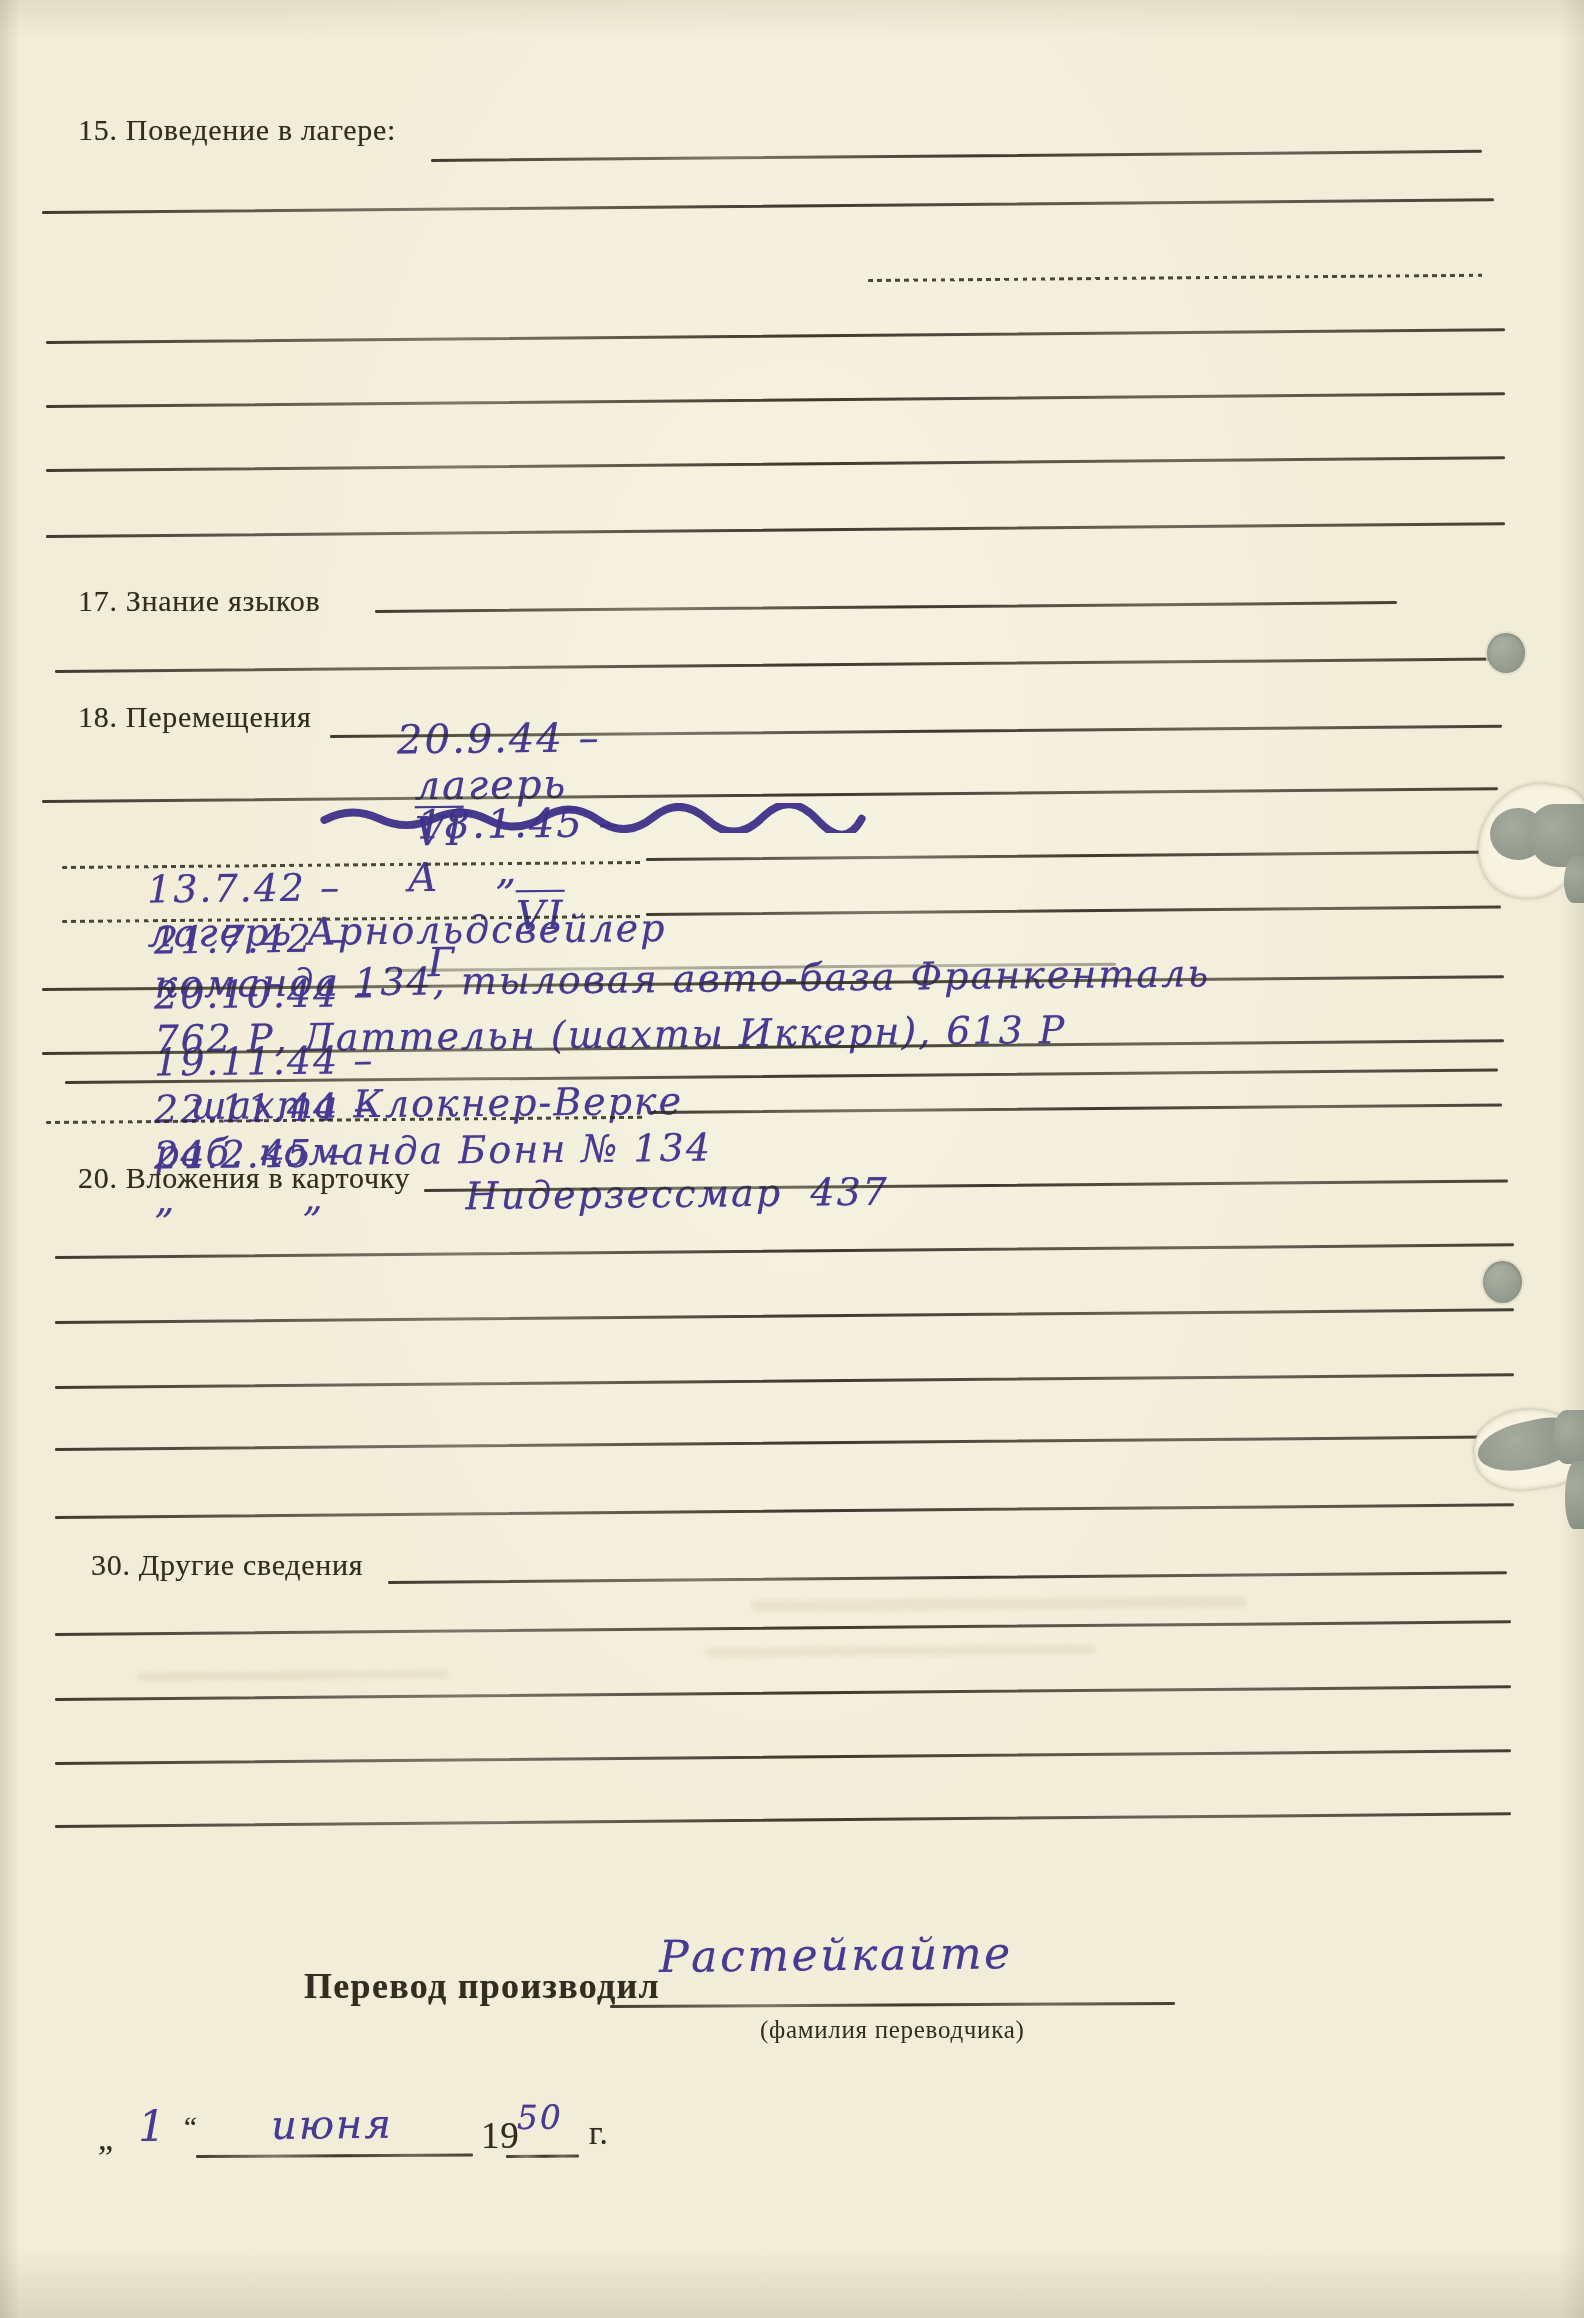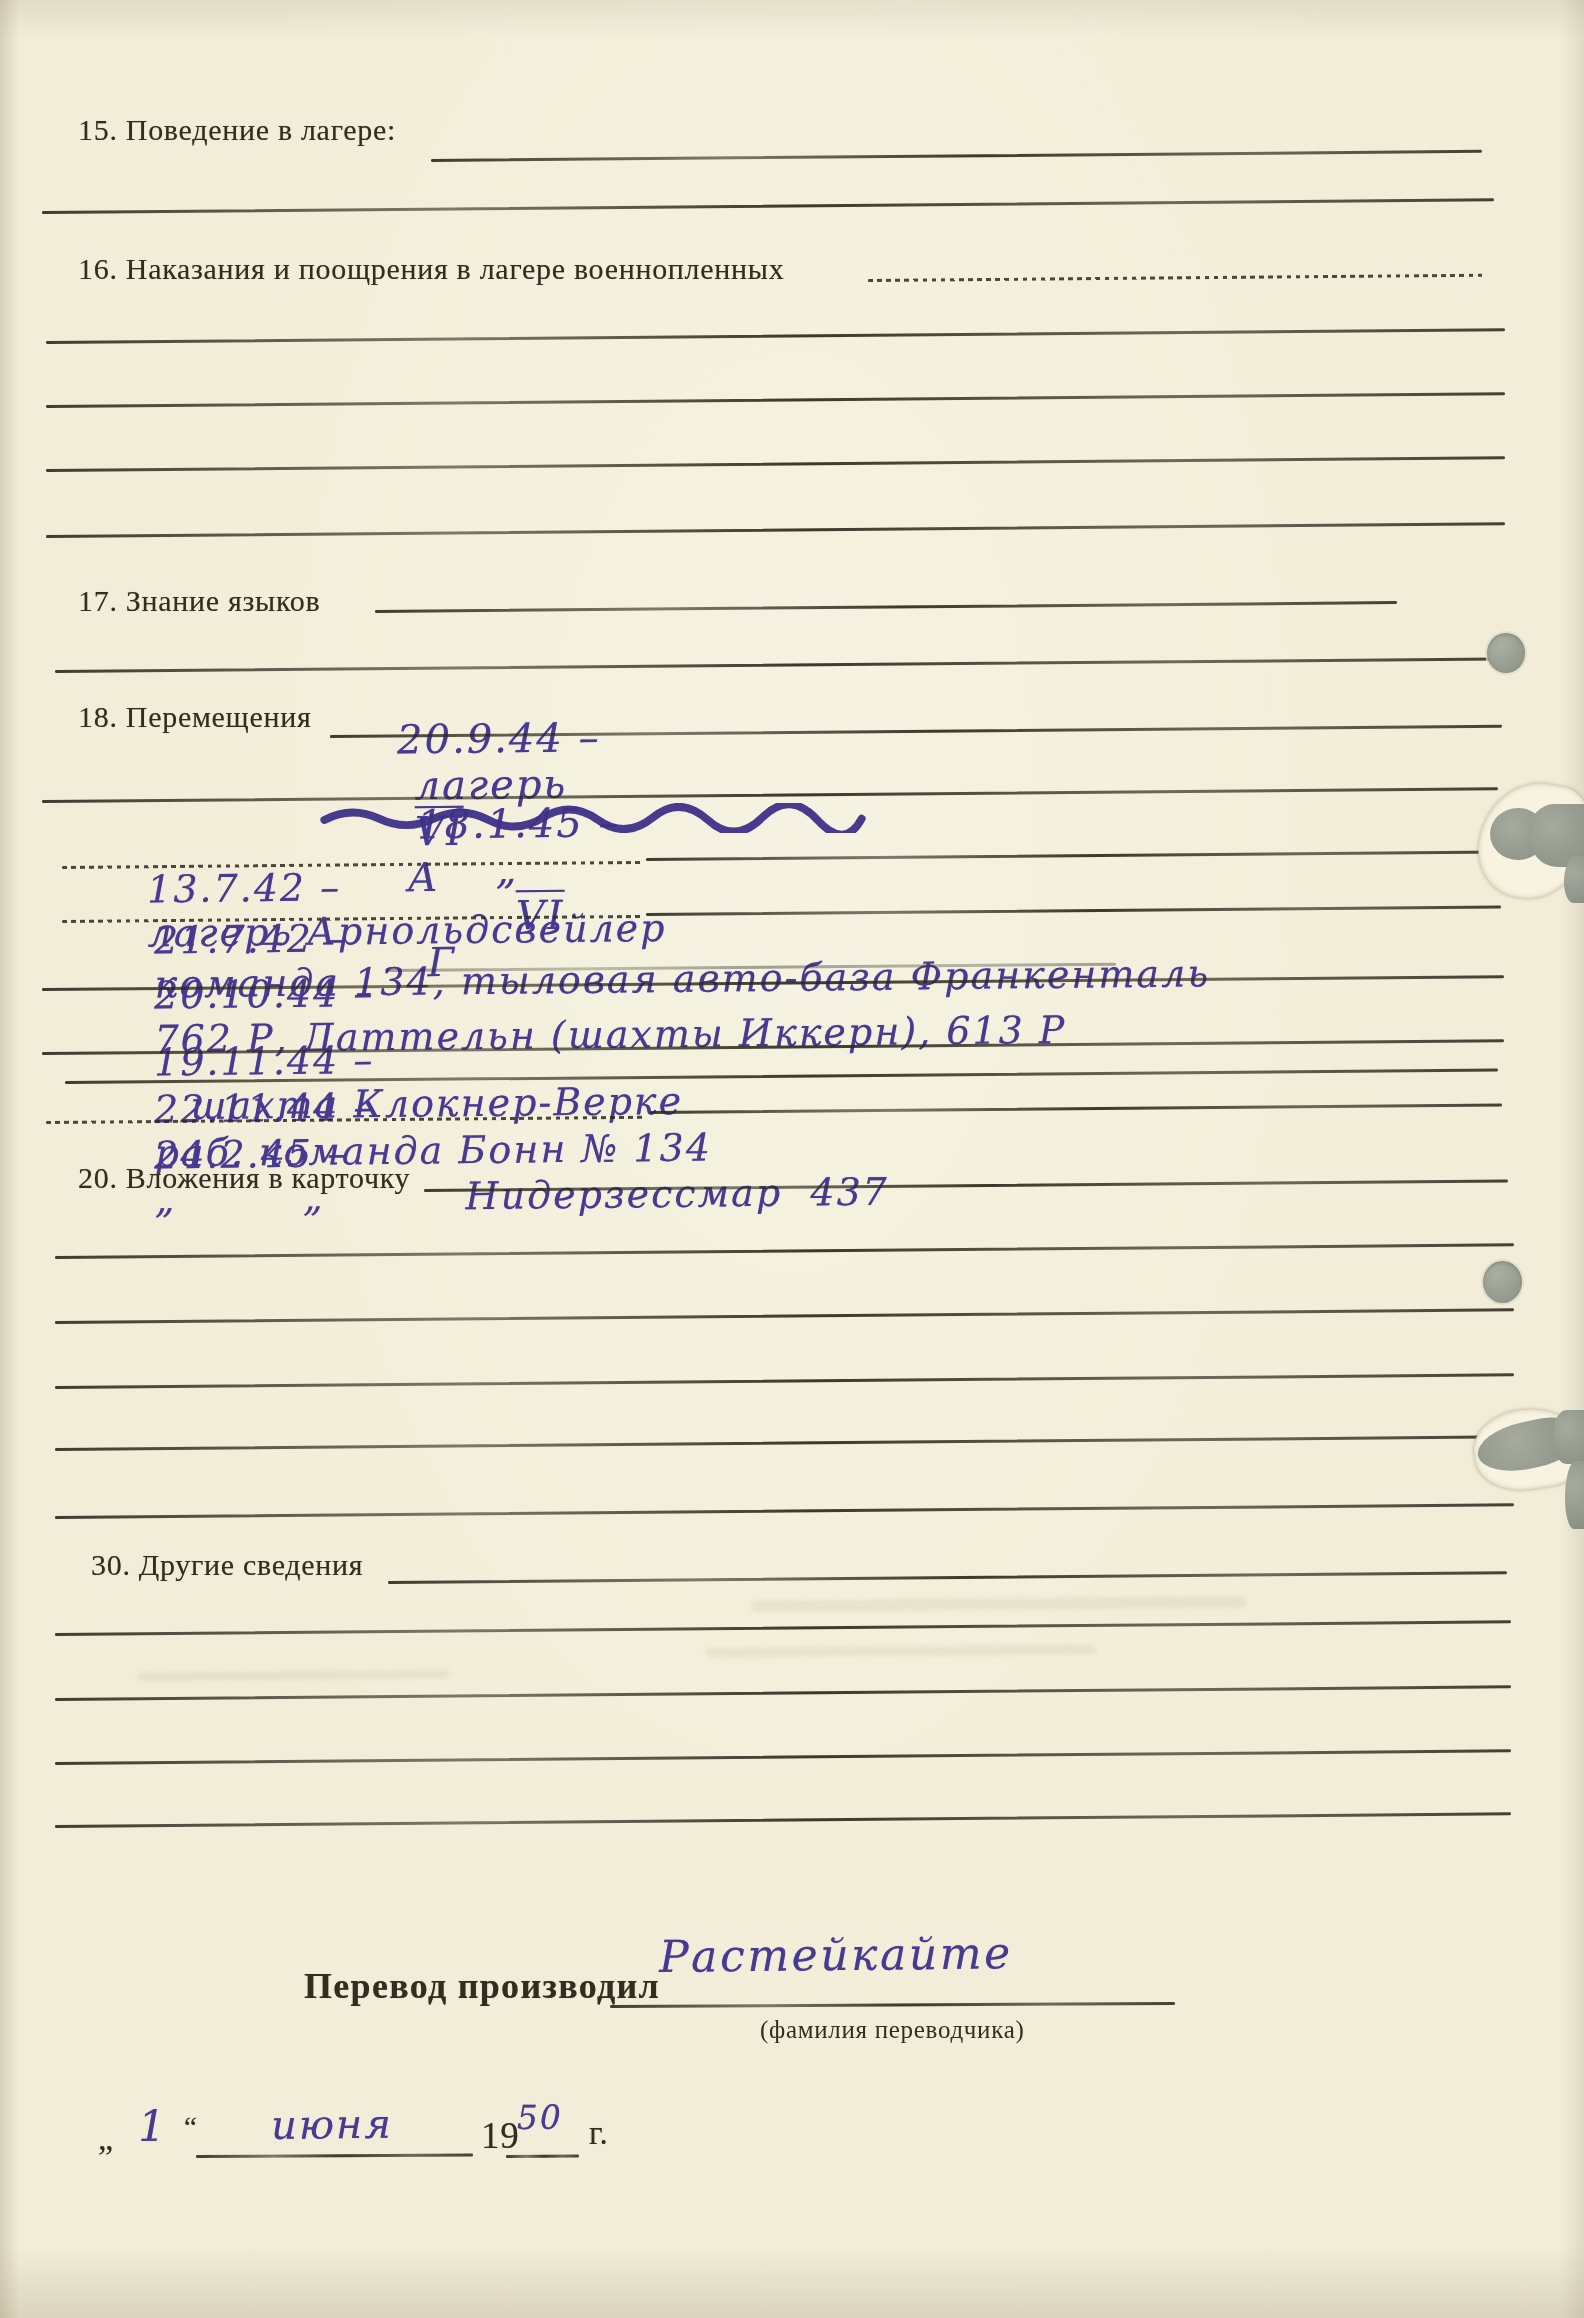--- a/index.html
+++ b/index.html
@@ -62,21 +62,20 @@
 </style>
 </head>
 <body>
 
 <div class="page">
 
   <div class="lbl" style="left:78px;top:113px;">15. Поведение в лагере:</div>
   <div class="rule" style="left:431px;top:159px;width:1051px;"></div>
   <div class="rule" style="left:42px;top:211px;width:1452px;"></div>
 
-  <div class="lbl" style="left:78px;top:252px;">16. Наказания и поощрения в лагере военнопленных</div>
   <div class="rule dotted" style="left:868px;top:279px;width:617px;"></div>
   <div class="rule" style="left:46px;top:341px;width:1459px;"></div>
   <div class="rule" style="left:46px;top:405px;width:1459px;"></div>
   <div class="rule" style="left:46px;top:469px;width:1459px;"></div>
   <div class="rule" style="left:46px;top:535px;width:1459px;"></div>
 
   <div class="lbl" style="left:78px;top:584px;">17. Знание языков</div>
   <div class="rule" style="left:375px;top:610px;width:1022px;"></div>
   <div class="rule" style="left:55px;top:670px;width:1443px;"></div>
 

